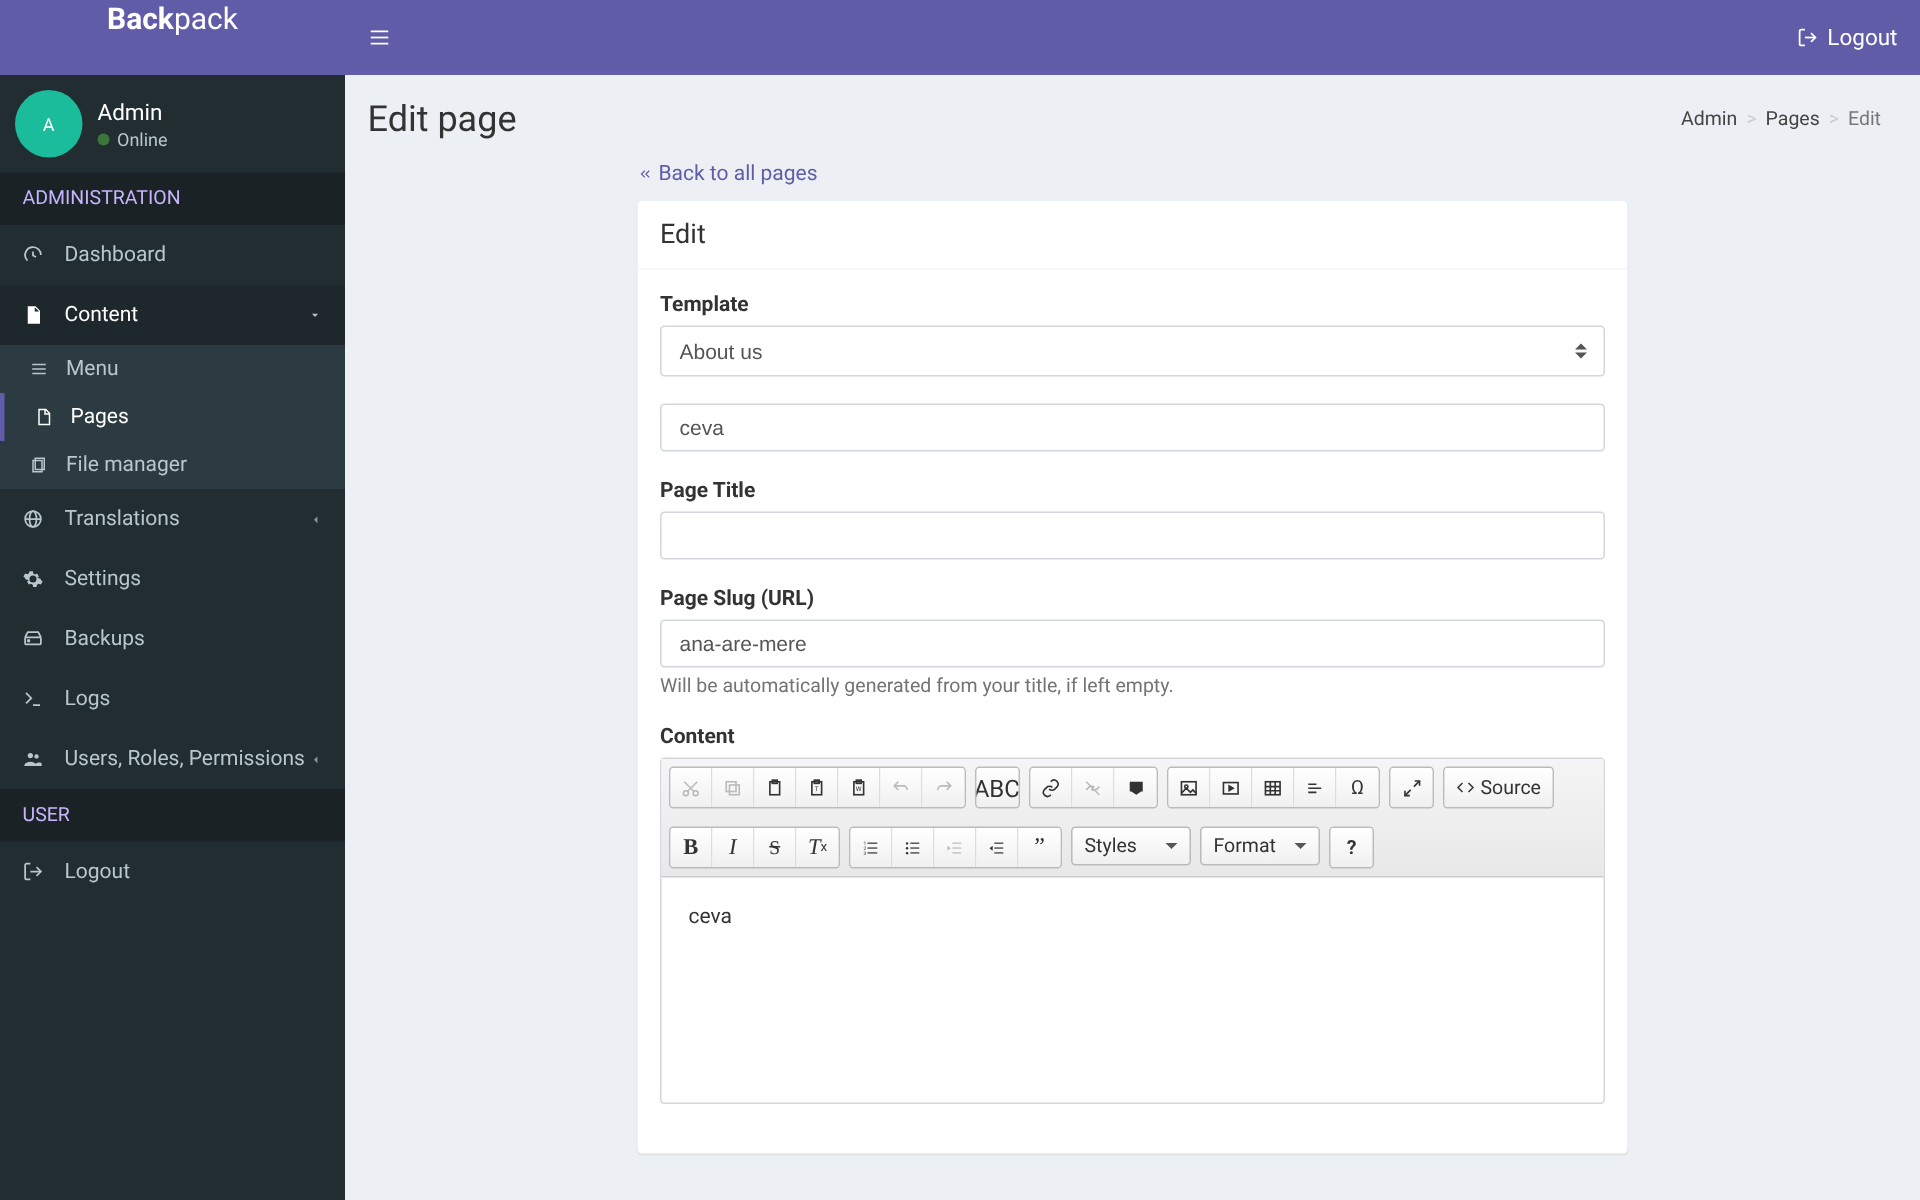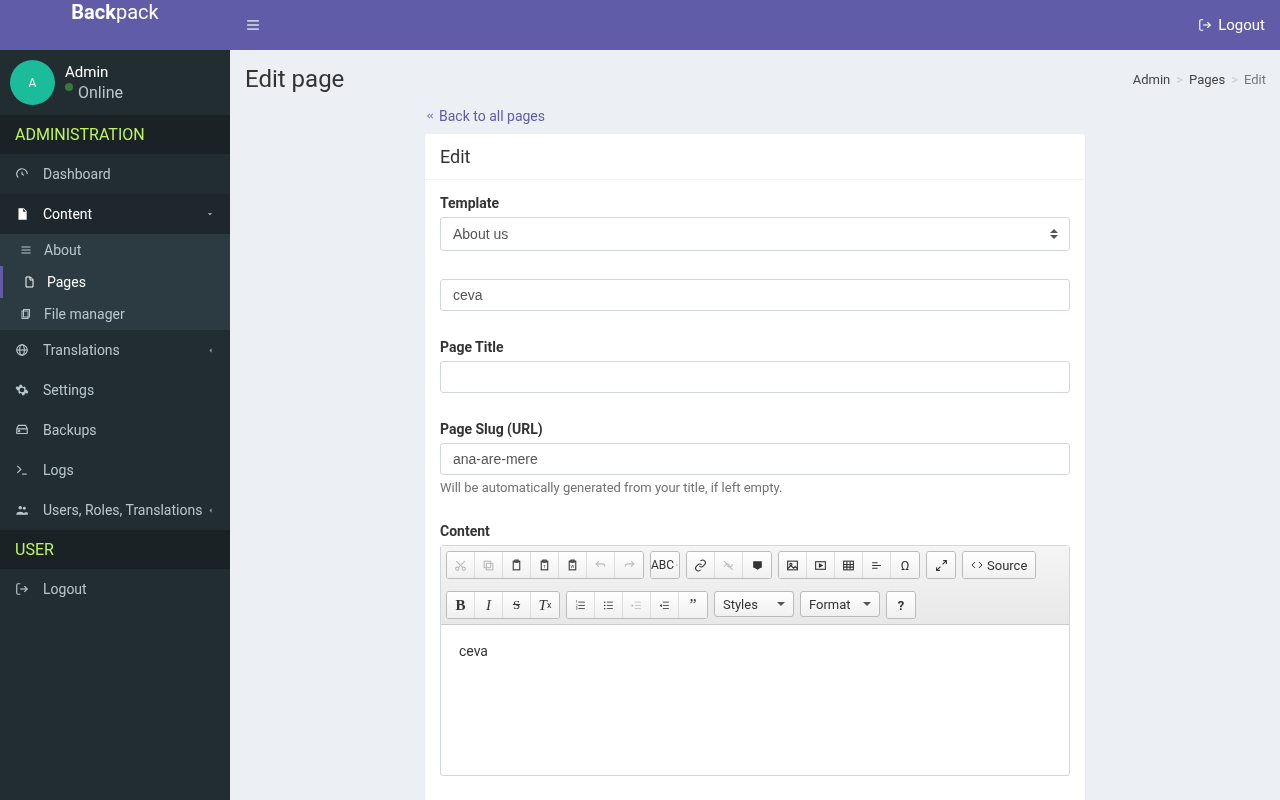--- a/index.html
+++ b/index.html
@@ -38,26 +38,26 @@
   }
   .user-avatar {
     width: 45px; height: 45px; border-radius: 50%;
     background: #1abc9c;
     color: #fff;
     display: flex; align-items: center; justify-content: center;
     font-size: 12px;
     margin-right: 10px;
   }
   .user-info .user-name { color: #fff; font-size: 15px; }
-  .user-status { font-size: 16px; color: #b8c7ce; display: flex; align-items: flex-start; gap: 5px; margin-top: 2px;}
+  .user-status { font-size: 12px; color: #b8c7ce; display: flex; align-items: center; gap: 5px; margin-top: 2px;}
   .status-dot { width: 8px; height: 8px; border-radius: 50%; background: #3c763d; display: inline-block; }
   .sidebar-header {
     padding: 10px 15px;
-    font-size: 16px;
-    color: #bef264;
+    font-size: 13px;
+    color: #c4b5fd;
     background: #1a2226;
     text-transform: uppercase;
   }
   .sidebar-menu { list-style: none; }
   .sidebar-menu > li > a,
   .submenu > li > a {
     display: flex;
     align-items: center;
     padding: 12px 15px;
     color: #b8c7ce;
@@ -83,42 +83,42 @@
     color: #fff;
     display: flex;
     align-items: center;
     justify-content: space-between;
     padding: 0 15px;
   }
   .hamburger { cursor: pointer; font-size: 16px; }
   .logout-top { display: flex; align-items: center; gap: 6px; cursor: pointer; font-size: 15px;}
   .content-wrapper { flex: 1; overflow-y: auto; }
   .content-header {
-    padding: 15px 14px 0 15px;
+    padding: 15px 26px 0 15px;
     display: flex;
     justify-content: space-between;
     align-items: center;
     gap: 28px;
   }
   .content-header h1 { font-size: 24px; font-weight: 400; color: #333; }
   .breadcrumb { list-style: none; display: flex; gap: 6px; font-size: 13px; color: #777; }
   .breadcrumb li::after { content: ">"; margin-left: 6px; color: #ccc; }
   .breadcrumb li:last-child::after { content: ""; margin: 0; }
   .breadcrumb a { color: #444; text-decoration: none; }
   .content { padding: 15px; }
   .back-link { color: #605ca8; text-decoration: none; display: inline-flex; align-items: center; gap: 4px; margin-bottom: 10px; font-size: 14px;}
   .box {
     background: #fff;
     border-top: 0;
     border-radius: 3px;
     box-shadow: 0 1px 1px rgba(0,0,0,.08);
   }
   .box-header { padding: 12px 15px; border-bottom: 1px solid #f4f4f4; font-size: 18px; color: #333; }
   .box-body { padding: 15px; }
-  .form-group { margin-bottom: 28px; }
+  .form-group { margin-bottom: 18px; }
   .form-group label { display: block; font-weight: 700; margin-bottom: 6px; color: #333; font-size: 14px;}
   .form-control {
     width: 100%;
     padding: 7px 12px;
     font-size: 14px;
     border: 1px solid #d2d6de;
     border-radius: 3px;
     background: #fff;
     color: #555;
   }
@@ -242,21 +242,21 @@
         <ul class="submenu">
           <li>
               <a href="#">
             <span class="icon">
               <svg width="12" height="12" viewBox="0 0 24 24" fill="currentColor">
                     <rect x="3" y="5" width="18" height="2"></rect>
                     <rect x="3" y="11" width="18" height="2"></rect>
                     <rect x="3" y="17" width="18" height="2"></rect>
                   </svg>
             </span>
-            <span>About</span>
+            <span>Menu</span>
           </a>
             </li>
           <li class="active">
               <a href="#">
             <span class="icon">
               <svg width="12" height="12" viewBox="0 0 24 24" fill="none" stroke="currentColor" stroke-width="2">
                     <path d="M6 2h9l5 5v15H6z"></path>
                     <path d="M14 2v6h6"></path>
                   </svg>
             </span>
@@ -329,21 +329,21 @@
       <li>
           <a href="#">
         <span class="icon">
           <svg width="14" height="14" viewBox="0 0 24 24" fill="currentColor">
                 <circle cx="9" cy="8" r="3"></circle>
                 <circle cx="16" cy="9" r="2.5"></circle>
                 <path d="M2 20c0-3 3-5 7-5s7 2 7 5"></path>
                 <path d="M14 20c0-2 2-4 5-4s3 1 3 4"></path>
               </svg>
         </span>
-        <span>Users, Roles, Translations</span>
+        <span>Users, Roles, Permissions</span>
         <span class="caret">
           <svg width="9" height="9" viewBox="0 0 24 24" fill="currentColor">
                 <path d="M15 6l-6 6 6 6z"></path>
               </svg>
         </span>
       </a>
         </li>
     </ul>
     <div class="sidebar-header">USER</div>
     <ul class="sidebar-menu">
@@ -479,21 +479,21 @@
                         </span>
                       <span class="tbtn disabled">
                           <svg width="13" height="13" viewBox="0 0 24 24" fill="none" stroke="currentColor" stroke-width="2">
                             <path d="M15 14l5-5-5-5"></path>
                             <path d="M20 9H9a5 5 0 00-5 5v0"></path>
                           </svg>
                         </span>
                     </span>
                     <span class="btn-group">
                       <span class="tbtn">
-                          <span style="font-size:12px;">ABC</span>
+                          <span style="font-size:16px;">ABC</span>
                           <svg width="6" height="6" viewBox="0 0 24 24" fill="currentColor" style="margin-left:1px;">
                             <path d="M7 10l5 5 5-5z"></path>
                           </svg>
                         </span>
                     </span>
                     <span class="btn-group">
                       <span class="tbtn">
                           <svg width="13" height="13" viewBox="0 0 24 24" fill="none" stroke="currentColor" stroke-width="2">
                             <path d="M10 13a5 5 0 007 0l3-3a5 5 0 00-7-7l-1 1"></path>
                             <path d="M14 11a5 5 0 00-7 0l-3 3a5 5 0 007 7l1-1"></path>

